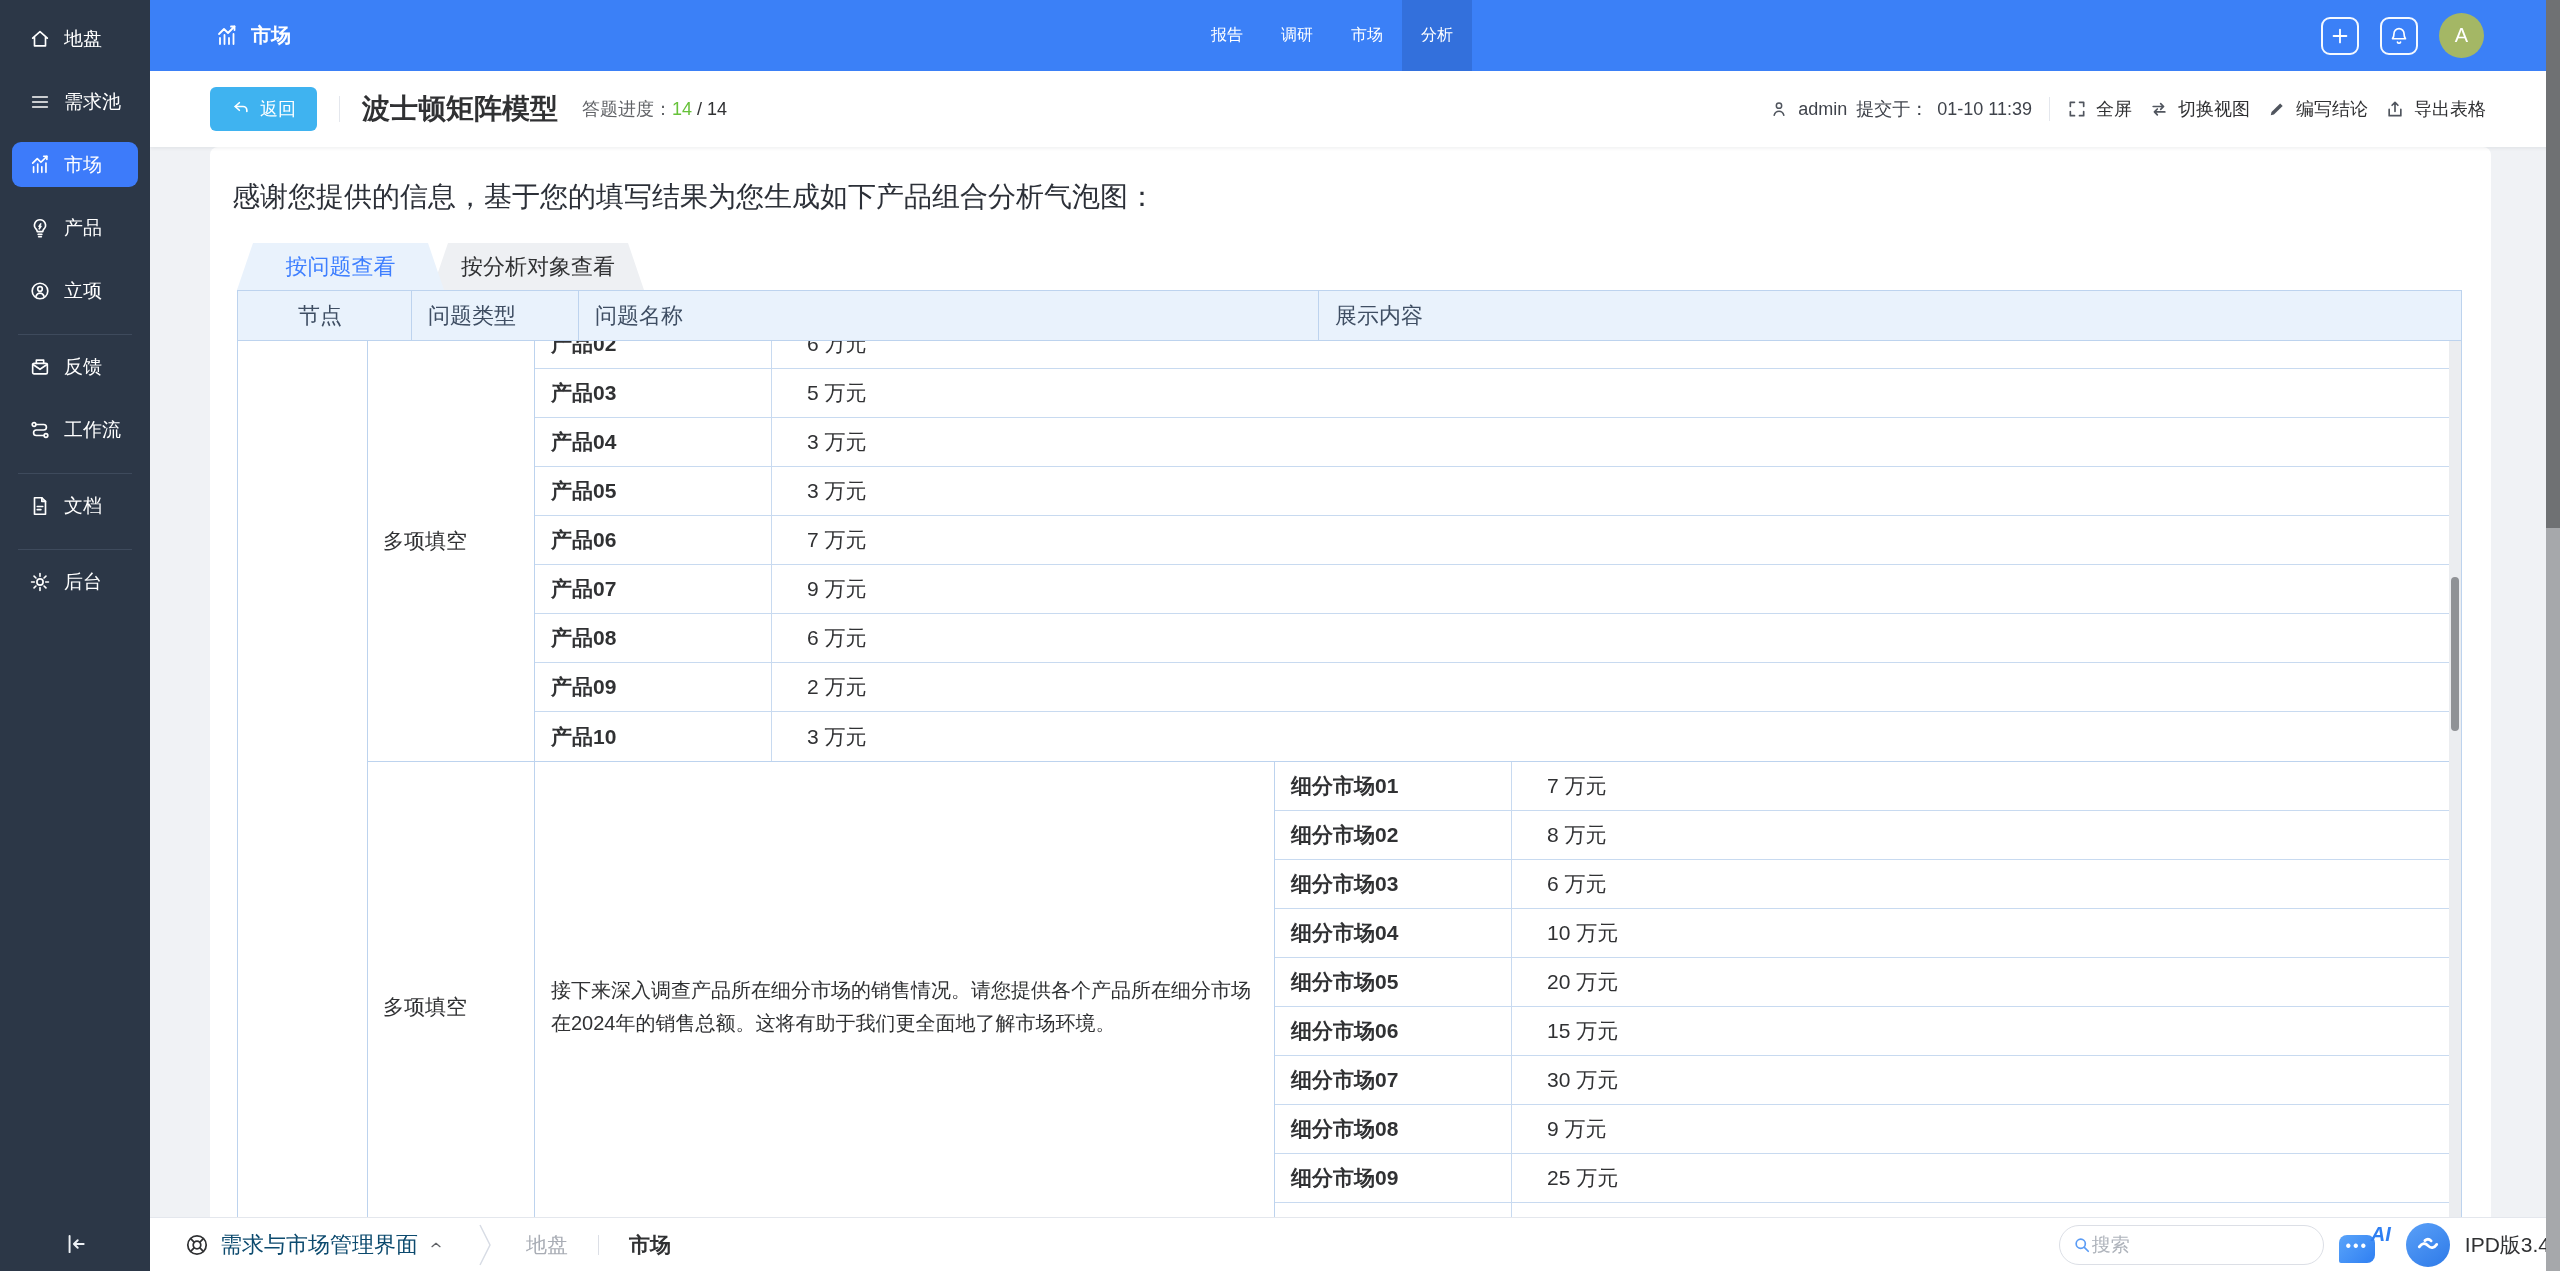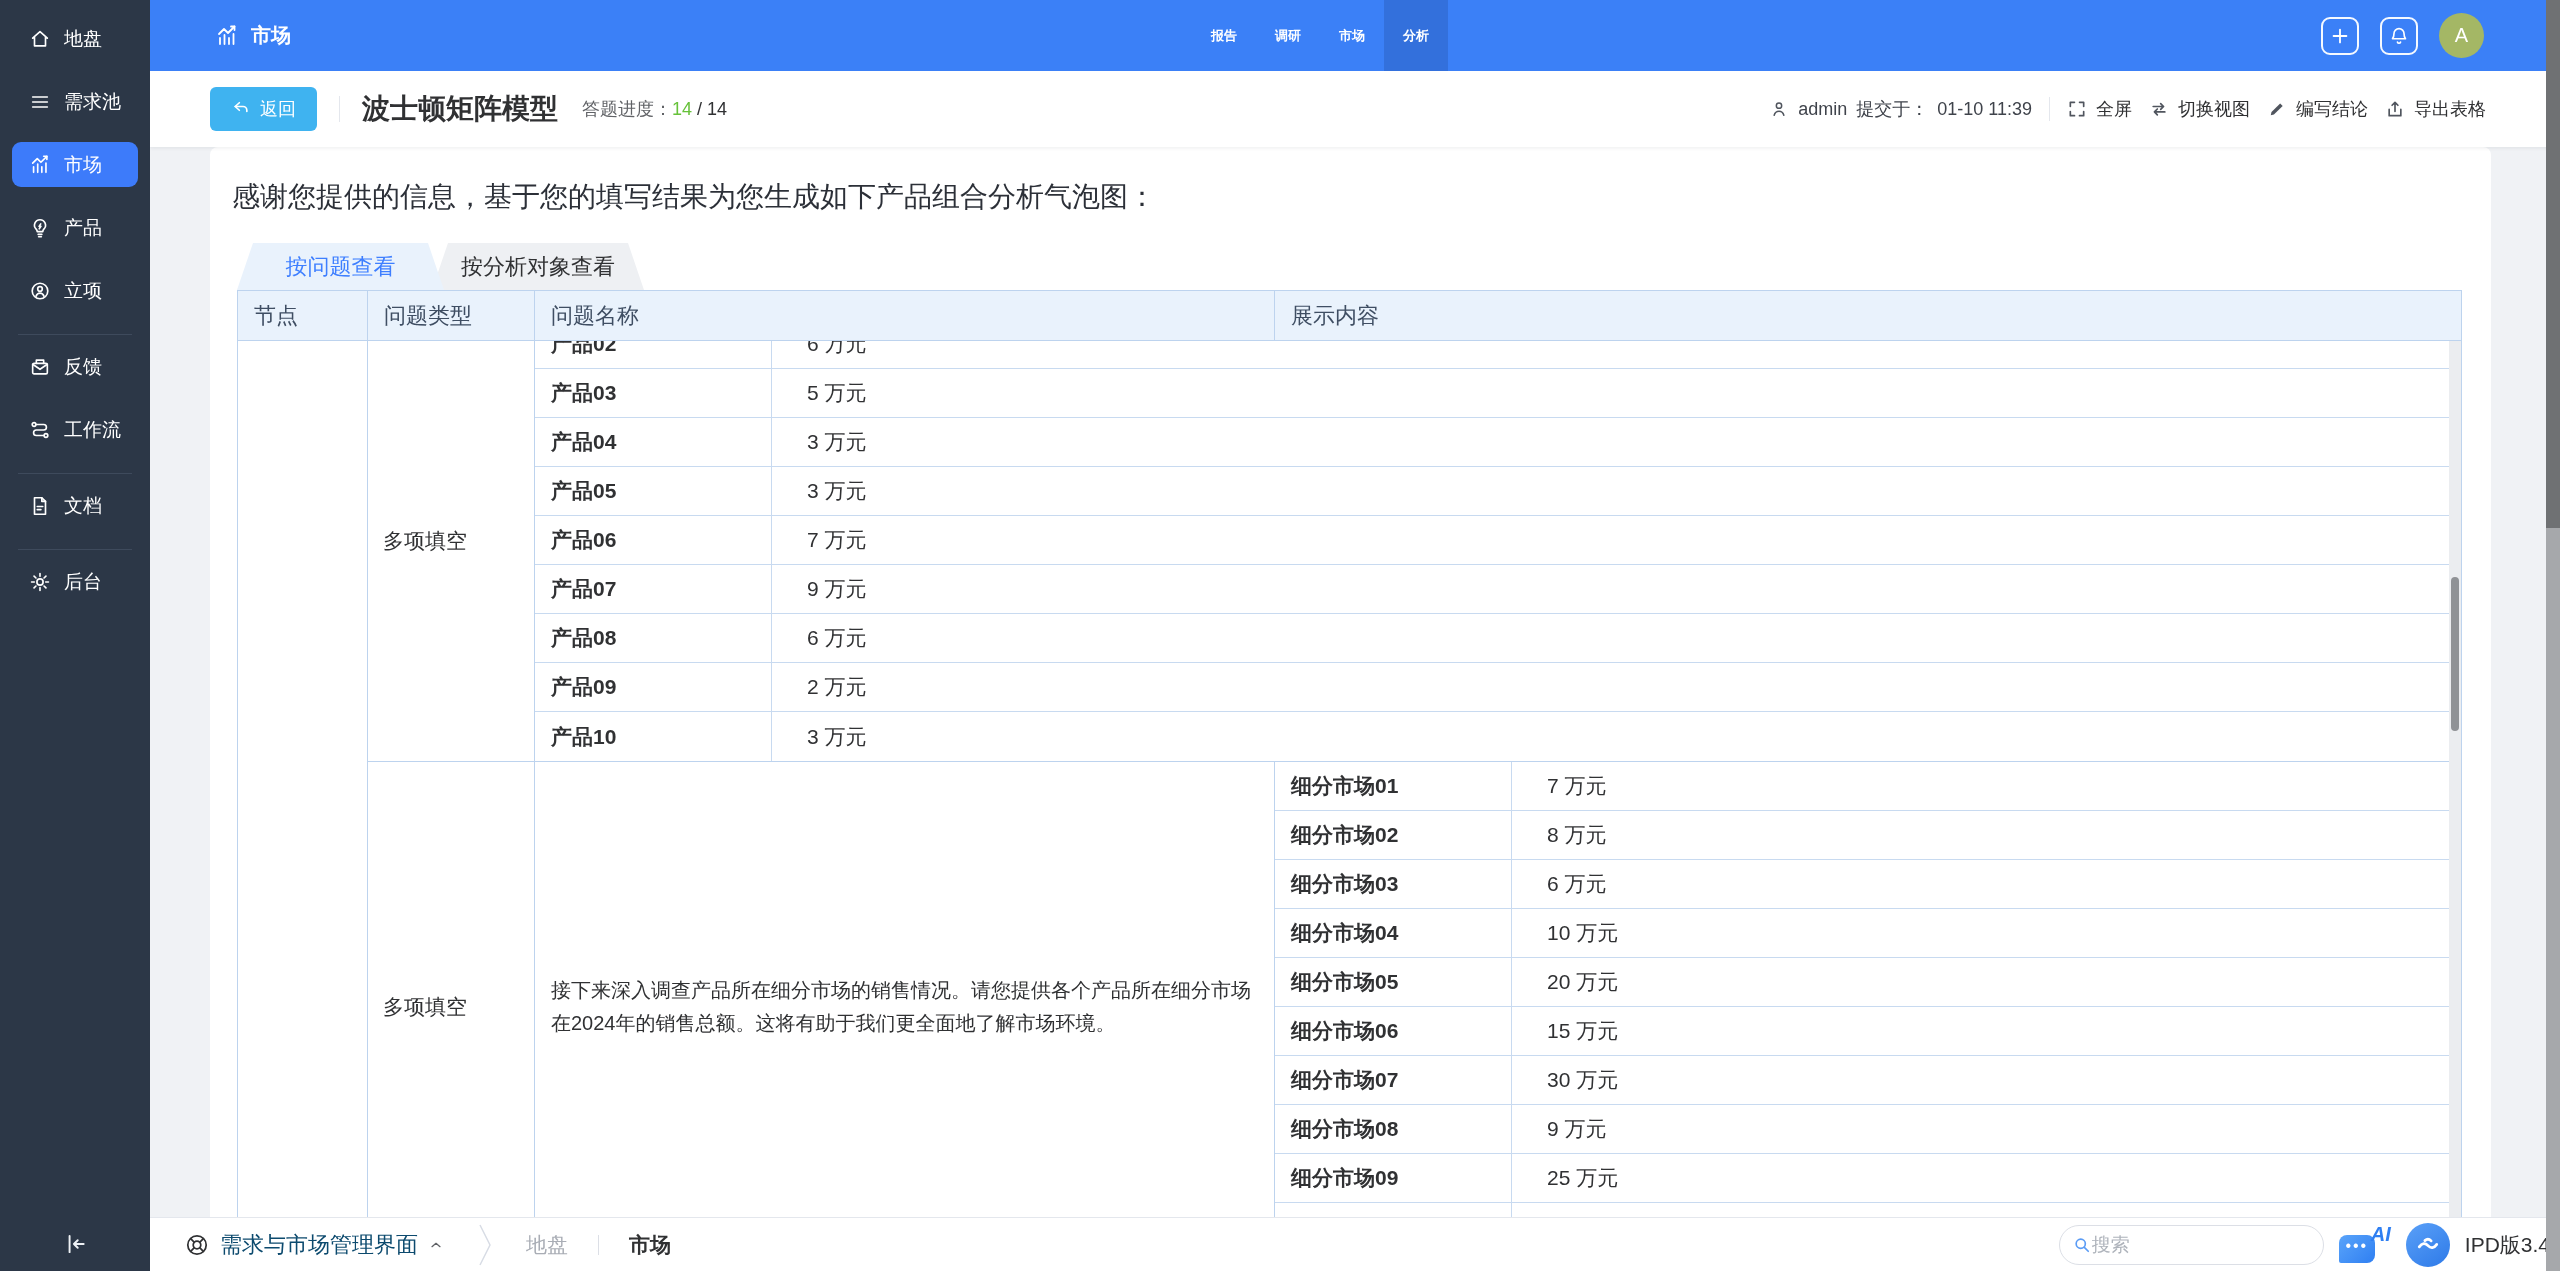--- a/index.html
+++ b/index.html
@@ -13,21 +13,21 @@
   .side-item { height:57px; padding:0 12px; cursor:pointer; }
   .side-item-inner { height:45px; margin-top:6px; display:flex; align-items:center; gap:13px; padding-left:17px; border-radius:9px; color:#ffffff; font-size:19px; font-weight:500; }
   .side-item.active .side-item-inner { background:var(--sidebar-active,#3d7bfa); }
   .side-divider { height:1px; background:#3e4a5c; margin:9px 18px; }
   .side-footer { margin-top:auto; height:54px; display:flex; align-items:center; justify-content:center; color:#eef1f5; cursor:pointer; }
 
   
   .topnav { position:absolute; left:150px; right:0; top:0; height:71px; background:var(--nav-blue,#3b80f7); color:#fff; display:flex; align-items:center; z-index:20; }
   .brand { display:flex; align-items:center; gap:12px; margin-left:65px; font-size:20px; font-weight:bold; }
   .nav-tabs { position:absolute; left:1042px; top:0; height:100%; display:flex; }
-  .nav-tab { padding:0 19px; display:flex; align-items:center; font-size:13px; font-weight:bold; cursor:pointer; }
+  .nav-tab { padding:0 19px; display:flex; align-items:center; font-size:16px; font-weight:normal; cursor:pointer; }
   .nav-tab.active { background:var(--nav-active,#3370dc); }
   .nav-actions { position:absolute; right:76px; top:0; height:100%; display:flex; align-items:center; gap:21px; }
   .nav-icon-btn { width:38px; height:38px; border:2px solid rgba(255,255,255,.95); border-radius:9px; display:flex; align-items:center; justify-content:center; cursor:pointer; }
   .avatar { width:45px; height:45px; border-radius:50%; background:var(--avatar-bg,#a4b765); color:#fff; font-size:20px; display:flex; align-items:center; justify-content:center; cursor:pointer; }
 
   
   .toolbar { position:absolute; left:150px; right:0; top:71px; height:76px; background:#fff; display:flex; align-items:center; box-shadow:0 1px 4px rgba(0,21,41,.08); z-index:10; }
   .back-btn { margin-left:60px; width:107px; height:44px; background:var(--back-button,#3fb3f0); color:#fff; border-radius:6px; display:flex; align-items:center; justify-content:center; gap:9px; font-size:18px; cursor:pointer; }
   .tb-divider { width:1px; height:26px; background:#e4e7ed; margin:0 22px; }
   .tb-title { font-size:28px; font-weight:bold; color:var(--text-primary,#303133); }
@@ -45,21 +45,21 @@
   .card-heading { padding:30px 40px 0 22px; font-size:28px; line-height:40px; color:#2c3038; }
   .tabs-row { margin:26px 0 0 27px; display:flex; height:47px; position:relative; }
   .vtab { display:flex; align-items:center; justify-content:center; font-size:22px; cursor:pointer; clip-path:polygon(16px 0, calc(100% - 16px) 0, 100% 100%, 0 100%); }
   .vtab.t1 { width:207px; z-index:2; }
   .vtab.t2 { width:212px; margin-left:-12px; z-index:1; }
   .vtab.active { background:var(--header-bg,#e9f2fc); color:var(--link-blue,#3e7fff); }
   .vtab.inactive { background:#eef0f3; color:#303133; }
 
   
   .qtable { margin-left:27px; width:2225px; }
-  .qt-header { display:flex; height:51px; background:var(--header-bg,#e9f2fc); border:1px solid var(--table-border,#bdd3ee); align-items:center; font-size:22px; color:#3f4e63; }
+  .qt-header { display:flex; height:51px; background:var(--header-bg,#e9f2fc); border:1px solid var(--table-border,#bdd3ee); align-items:center; font-size:22px; color:#3f4e63;padding-left:44px; }
   .qt-header > div { padding-left:16px; }
   .h-node { width:130px; align-self:stretch; display:flex; align-items:center; border-right:1px solid var(--table-border,#bdd3ee); }
   .h-type { width:167px; align-self:stretch; display:flex; align-items:center; border-right:1px solid var(--table-border,#bdd3ee); }
   .h-question { width:740px; align-self:stretch; display:flex; align-items:center; border-right:1px solid var(--table-border,#bdd3ee); }
   .h-display { flex:1; align-self:stretch; display:flex; align-items:center; }
   .qt-body { position:relative; height:876px; overflow:hidden; border-left:1px solid var(--table-border,#bdd3ee); border-right:1px solid var(--table-border,#bdd3ee); padding-right:12px; }
   .qt-content { display:flex; margin-top:-21px; }
   .col-node { width:130px; border-right:1px solid var(--table-border,#bdd3ee); }
   .col-rest { flex:1; }
   .group { display:flex; border-bottom:1px solid var(--table-border,#bdd3ee); }

